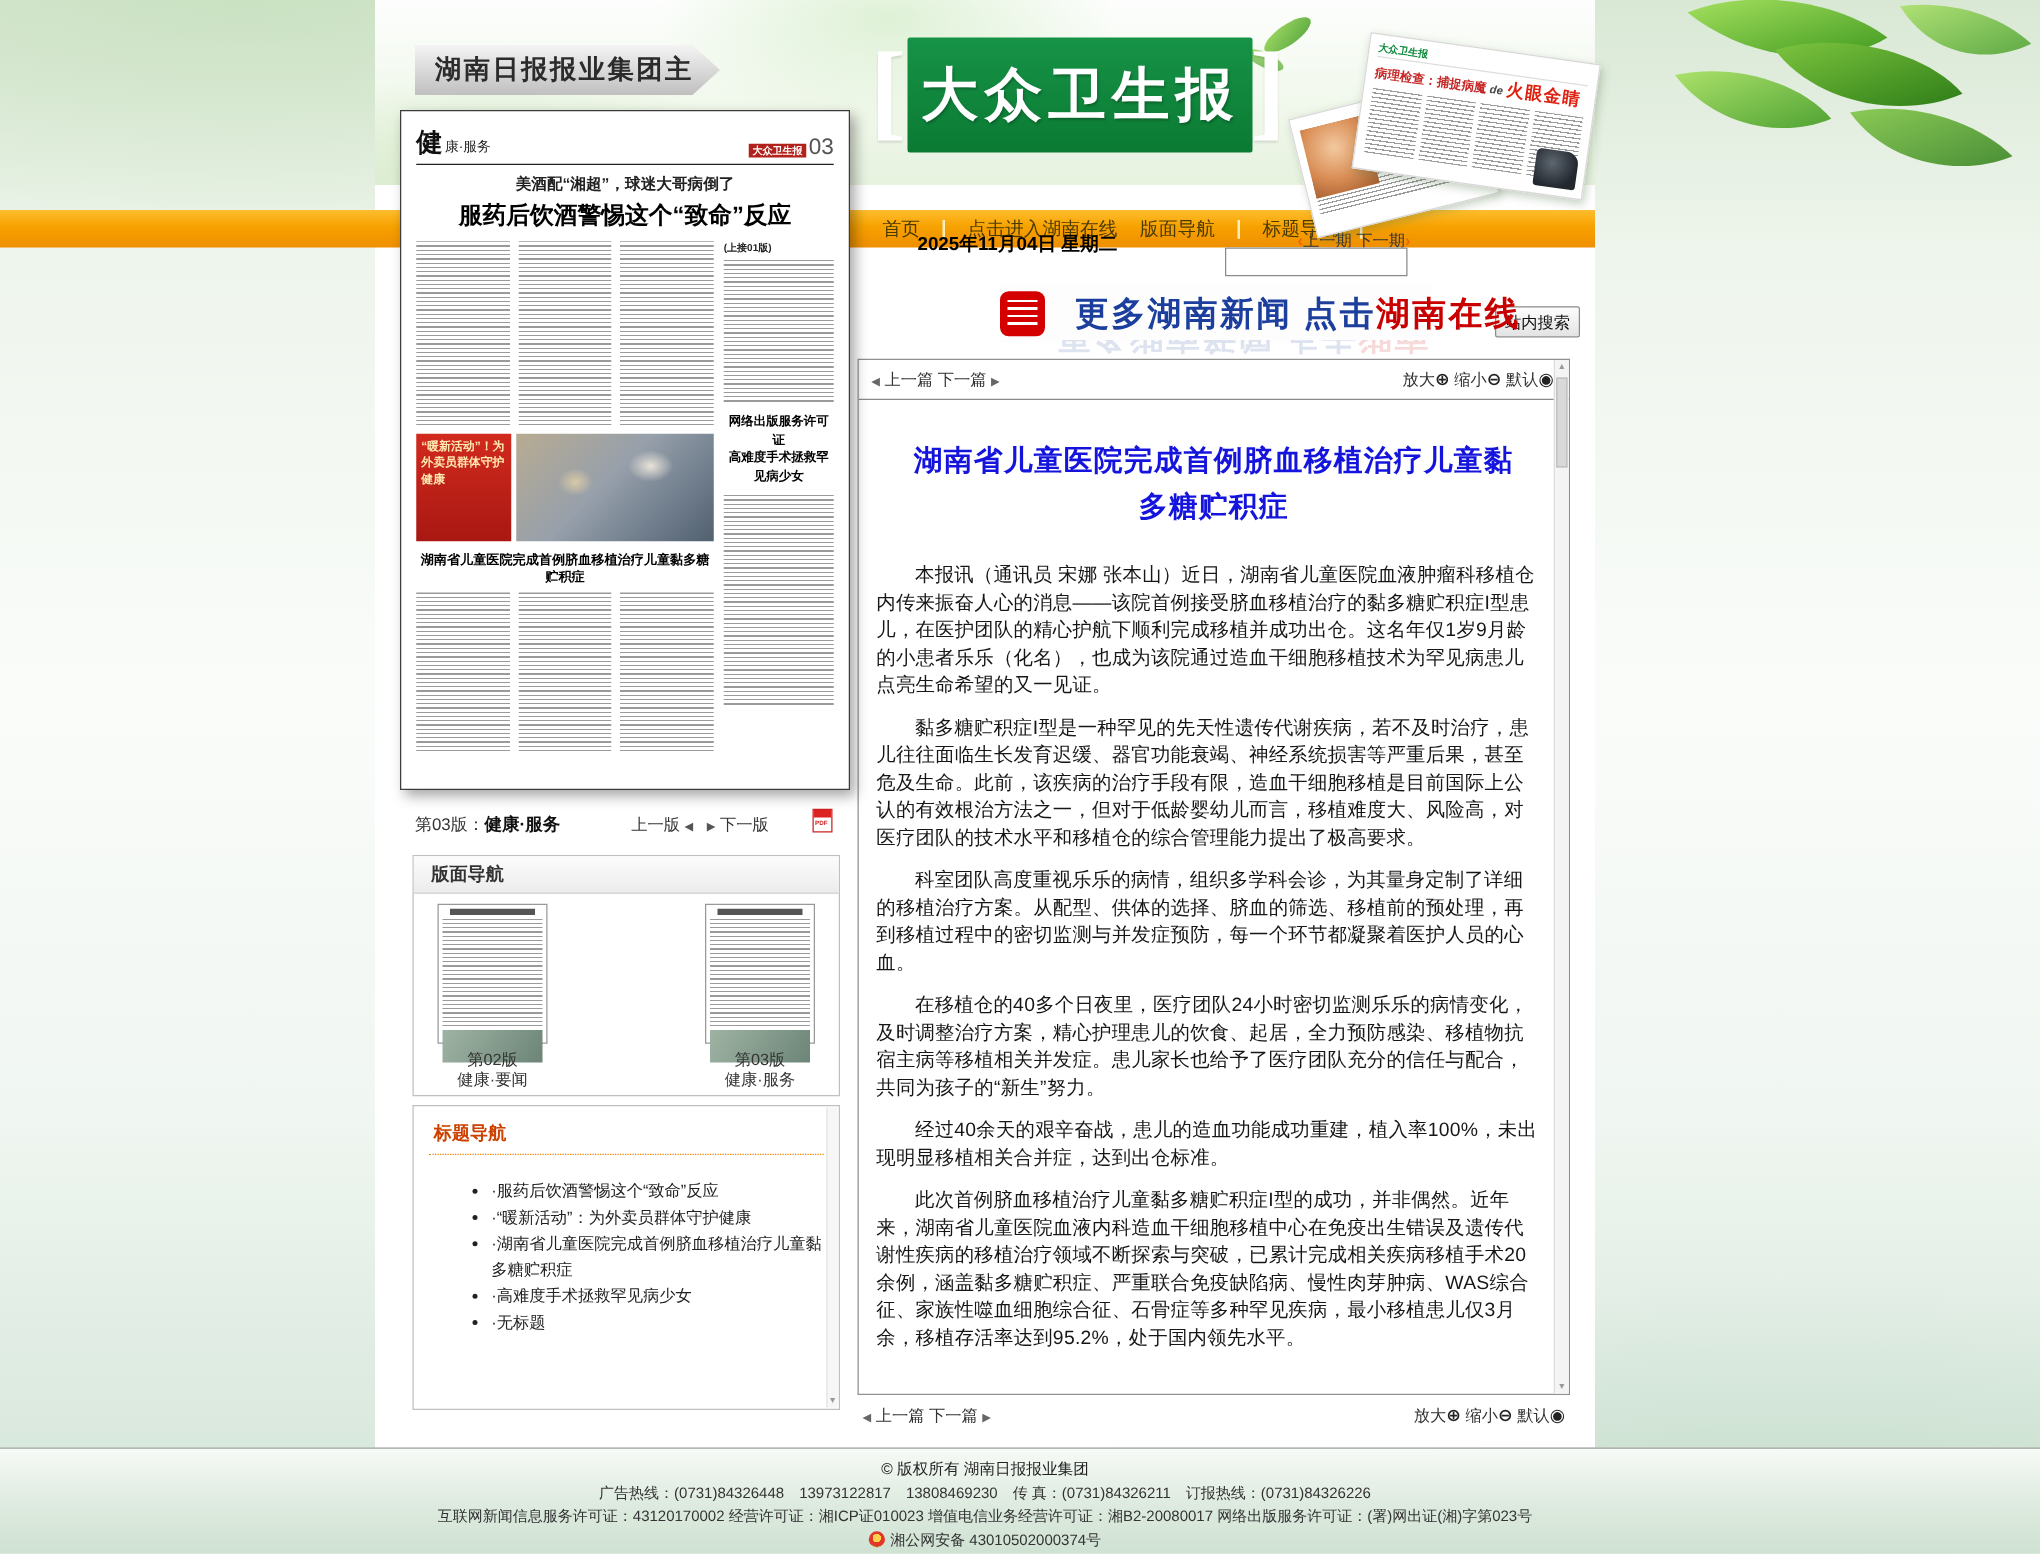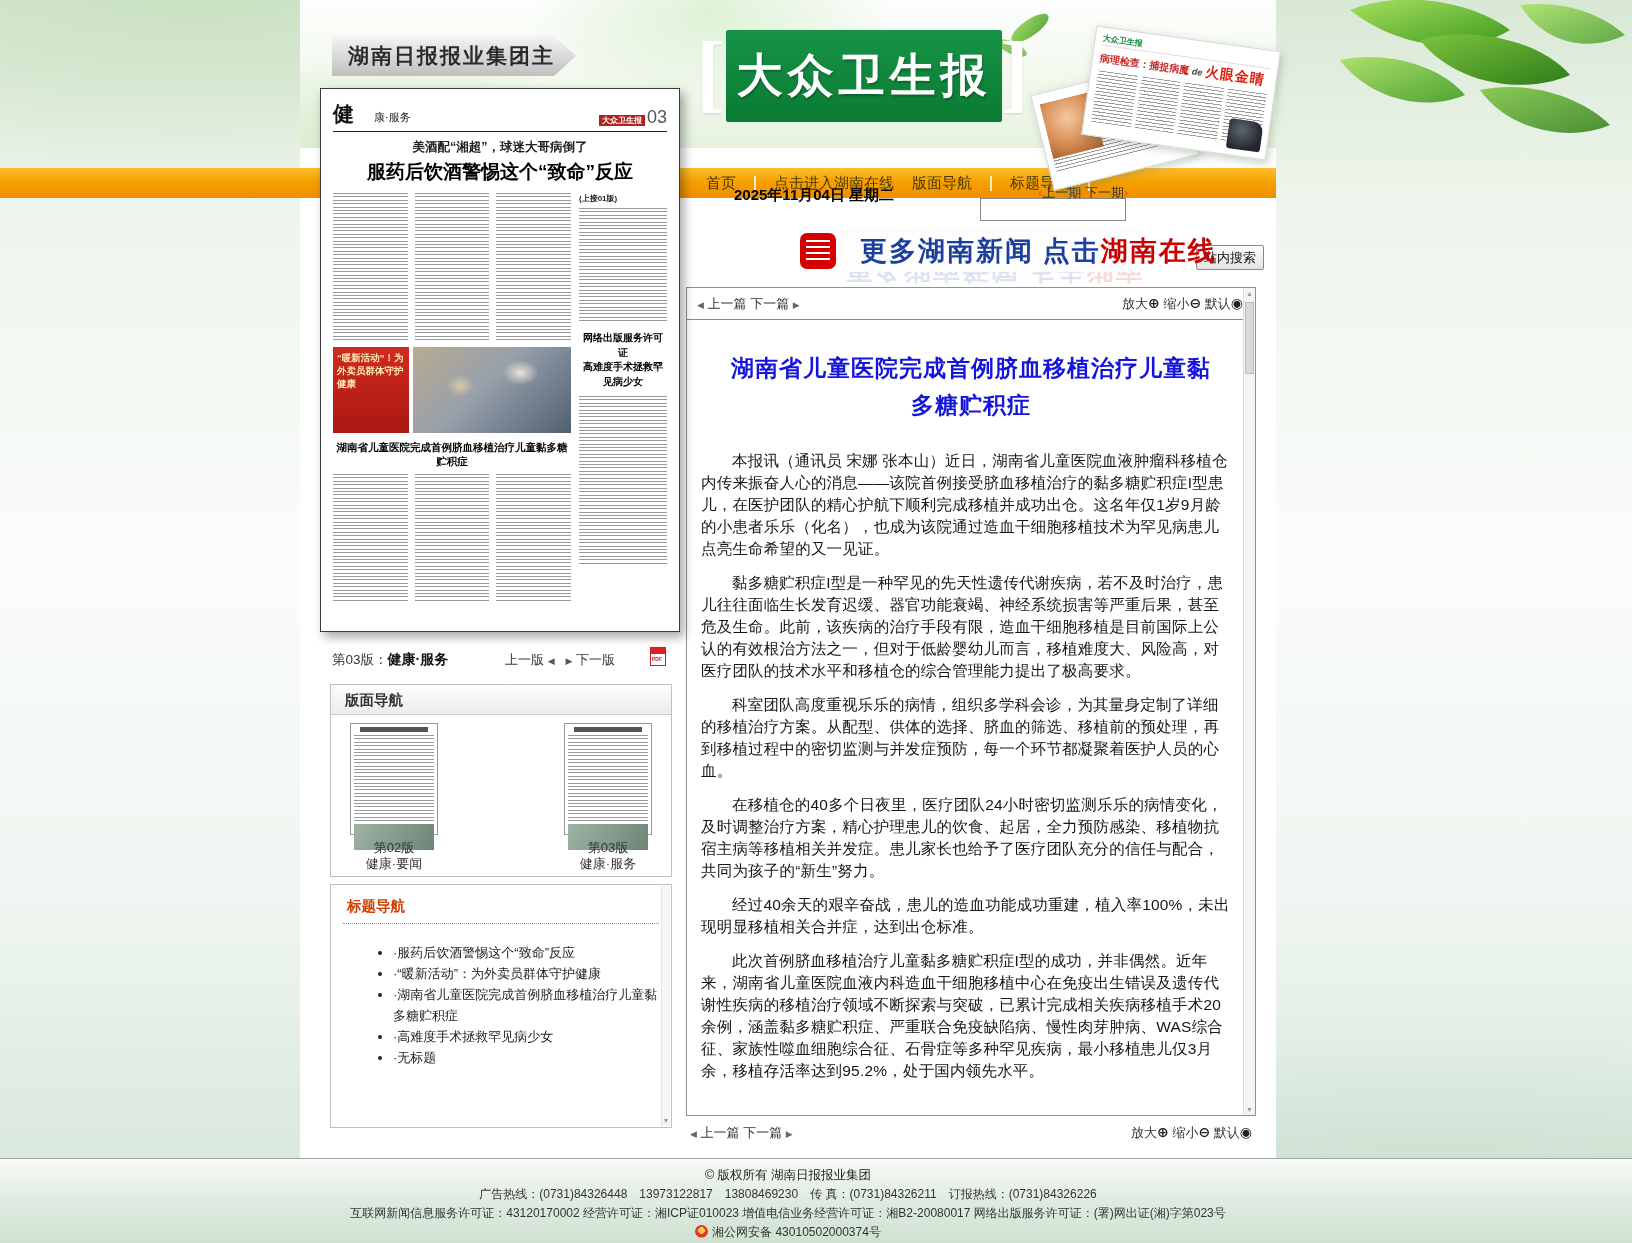--- a/index.html
+++ b/index.html
@@ -78,21 +78,21 @@
   .banner-text{font-family:"Liberation Serif","DejaVu Serif",serif; font-weight:bold; font-size:27px; letter-spacing:2px; white-space:nowrap;margin-left:14px;}
   .banner-text .b{color:#1c3f9e;} .banner-text .r{color:#c80000;}
   .banner-reflect{left:800px; top:272px; width:346px; height:16px; overflow:hidden; opacity:.14; transform:scaleY(-1);}
   .banner-reflect .banner-text{font-size:27px; margin-left:46px;}
 
   
   .paper-image{left:320px; top:88px; width:360px; height:544px; background:#fff; border:1px solid #3c3c3c;
     box-shadow:4px 5px 10px rgba(0,0,0,.35); z-index:6; padding:11px 12px; cursor:pointer;}
   .pp-head{display:flex; justify-content:space-between; align-items:flex-end; border-bottom:1px solid #222; padding-bottom:3px;}
   .pp-big{font-size:21px; font-weight:bold; color:#111; font-family:"Liberation Serif","DejaVu Serif",serif;}
-  .pp-rest{font-size:11px; color:#222; margin-left:20px;}
+  .pp-rest{font-size:11px; color:#222; margin-left:2px;}
   .pp-mast-name{font-size:8px; color:#fff; background:#b2221c; padding:1px 3px; font-weight:bold;}
   .pp-mast-no{font-size:18px; color:#555; font-weight:normal; margin-left:2px;}
   .pp-kicker{text-align:center; font-size:12.5px; font-weight:bold; color:#222; margin-top:7px;}
   .pp-headline{text-align:center; font-size:19px; font-weight:900; color:#000; letter-spacing:0; margin-top:3px;}
   .pp-body{display:flex; gap:8px; margin-top:8px;}
   .pp-left{flex:1;}
   .pp-cols{display:flex; gap:7px;} .pp-cols .ft{flex:1; height:148px;}
   .pp-photo-row{display:flex; gap:4px; margin-top:6px;}
   .pp-badge{width:76px; height:86px; background:linear-gradient(180deg,#d22a1e,#a81812); color:#ffe9b0;
     font-size:9.5px; font-weight:bold; line-height:1.35; padding:5px 4px; overflow:hidden;}

